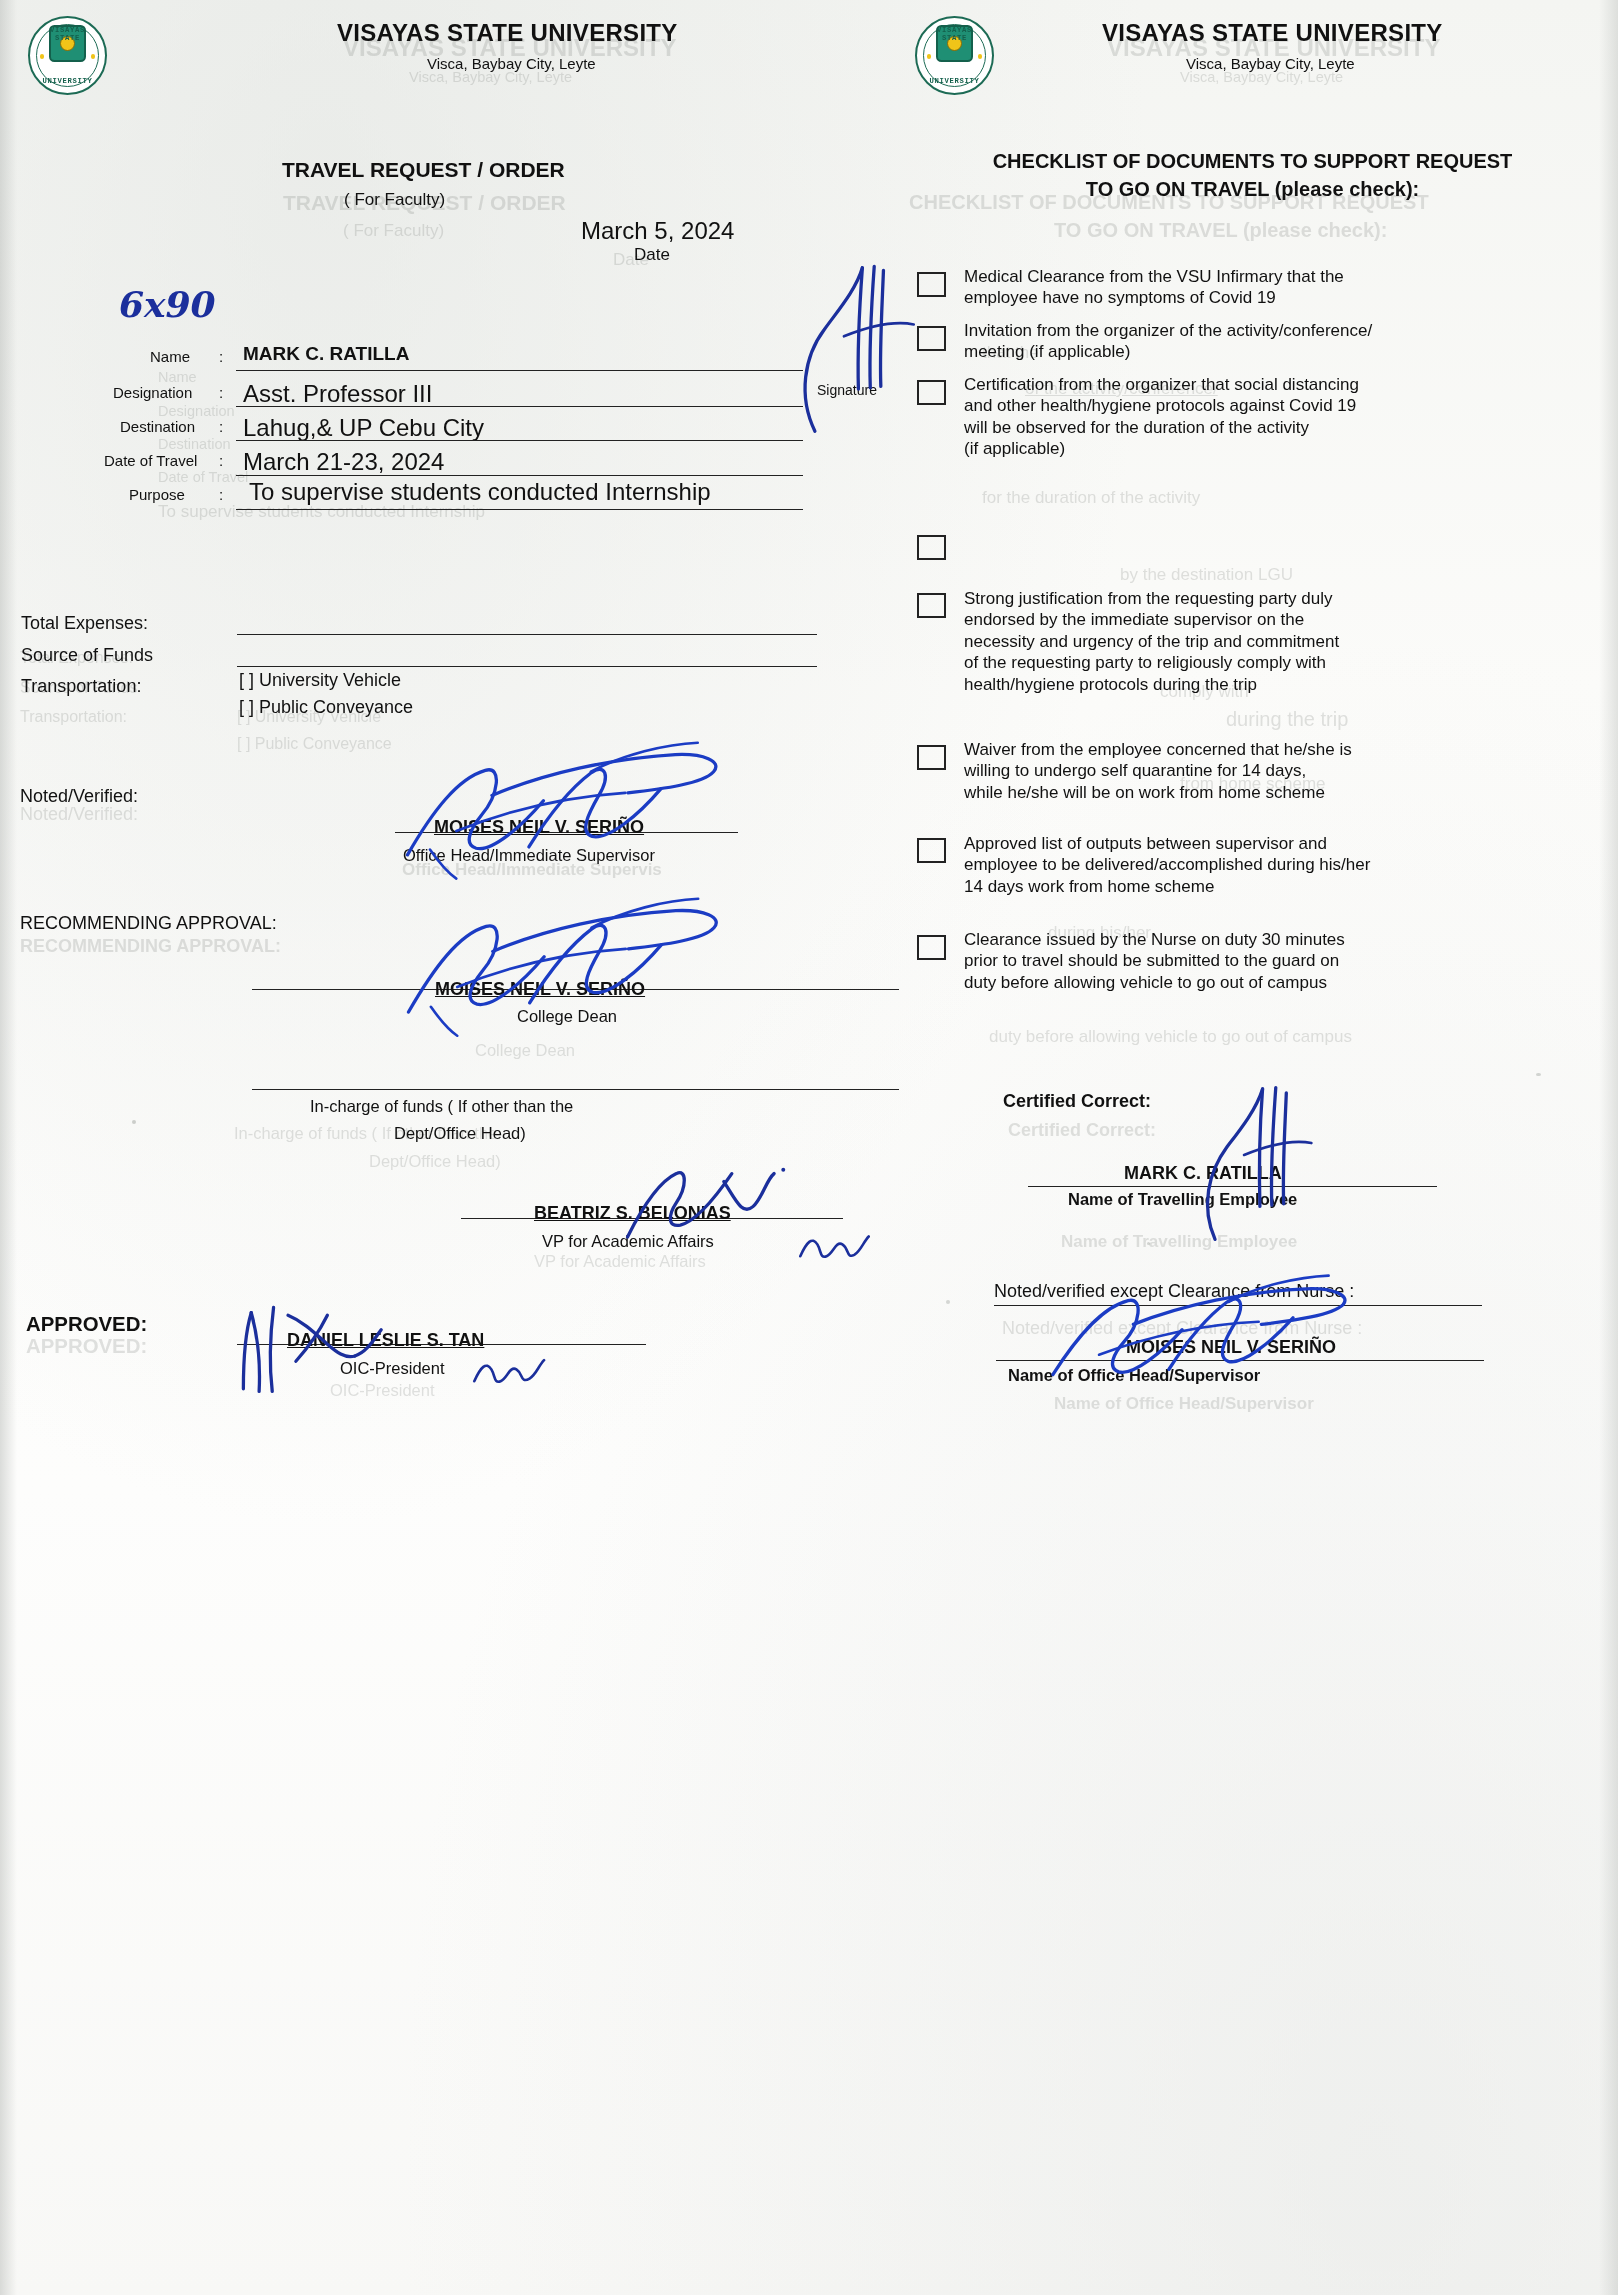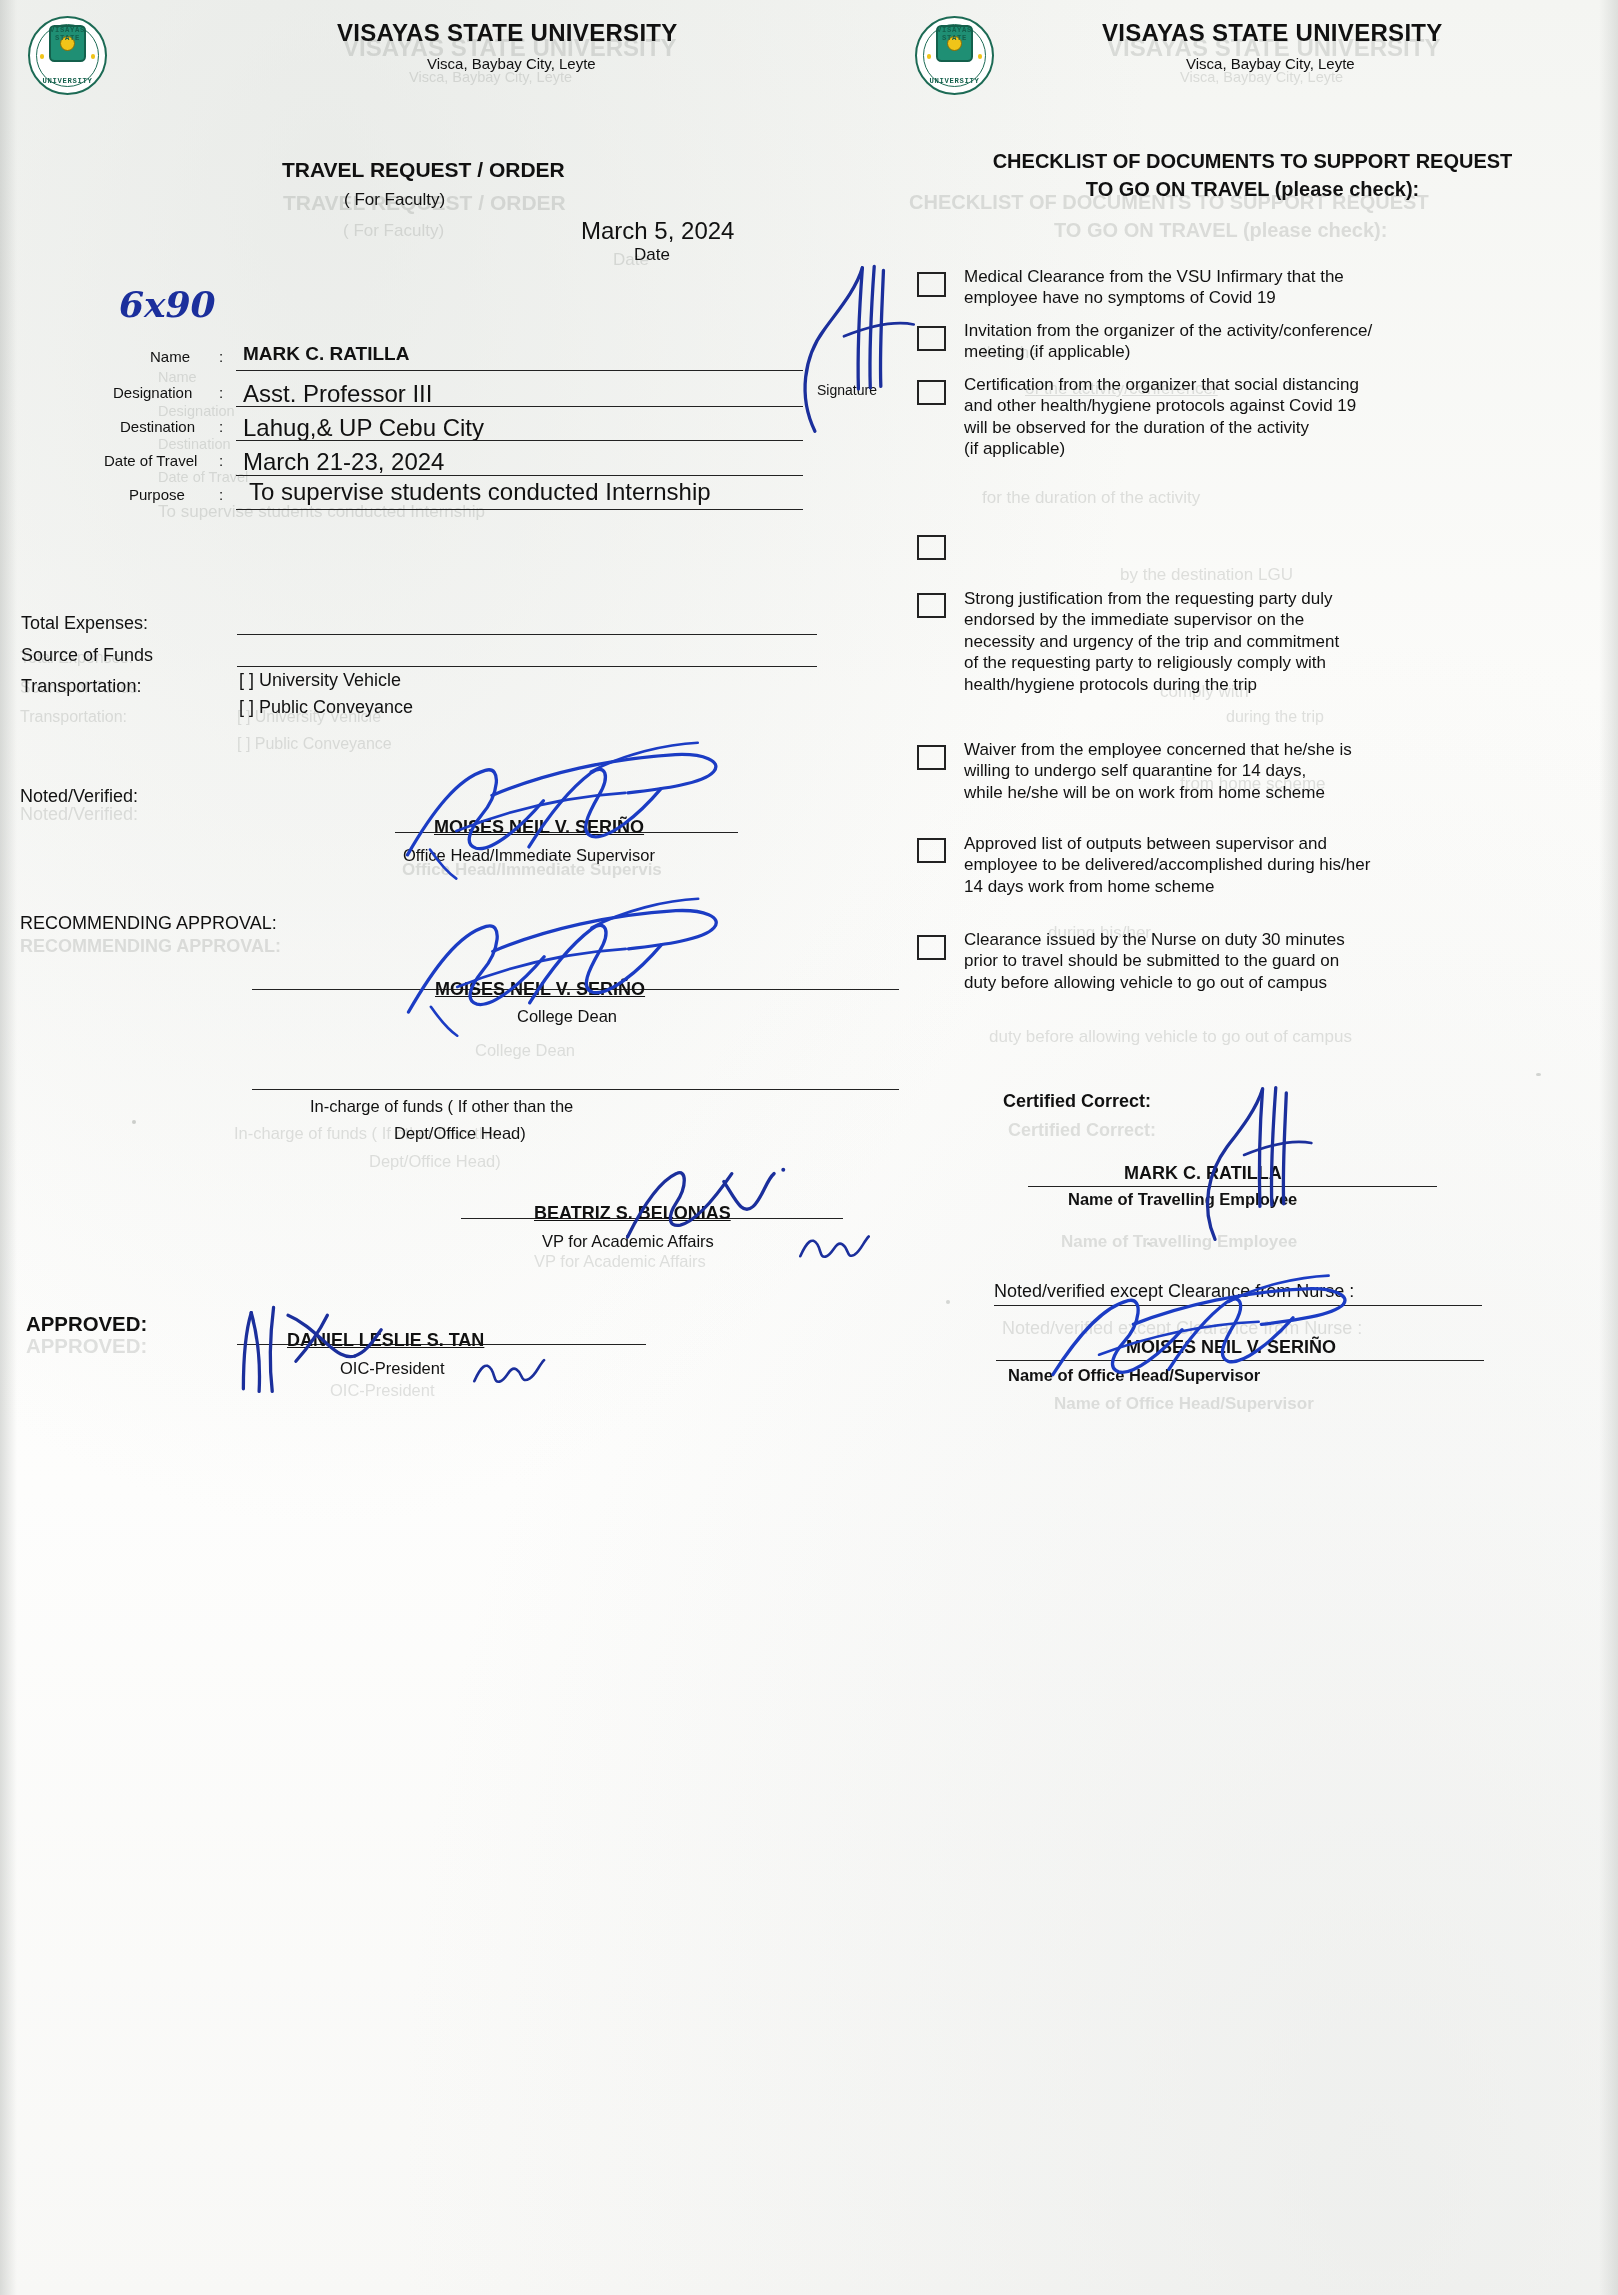--- a/index.html
+++ b/index.html
@@ -228,21 +228,21 @@
 
   <div class="ghost" style="left:1107px; top:34px; font-size:24px;">VISAYAS STATE UNIVERSITY</div>
   <div class="ghost" style="left:1180px; top:69px; font-size:14.5px; font-weight:normal;">Visca, Baybay City, Leyte</div>
   <div class="ghost" style="left:909px; top:191px; font-size:20px;">CHECKLIST OF DOCUMENTS TO SUPPORT REQUEST</div>
   <div class="ghost" style="left:1054px; top:219px; font-size:20px;">TO GO ON TRAVEL (please check):</div>
   <div class="ghost" style="left:982px; top:343px; font-size:17px; font-weight:normal;">that the</div>
   <div class="ghost" style="left:1025px; top:379px; font-size:17px; font-weight:normal;text-decoration:underline;">of the activity/conference/</div>
   <div class="ghost" style="left:982px; top:488px; font-size:17px; font-weight:normal;">for the duration of the activity</div>
   <div class="ghost" style="left:1120px; top:565px; font-size:17px; font-weight:normal;">by the destination LGU</div>
   <div class="ghost" style="left:1160px; top:682px; font-size:17px; font-weight:normal;">comply with</div>
-  <div class="ghost" style="left:1226px; top:708px; font-size:16px; font-weight:normal;">during the trip</div>
+  <div class="ghost" style="left:1226px; top:708px; font-size:20px; font-weight:normal;">during the trip</div>
   <div class="ghost" style="left:1180px; top:774px; font-size:17px; font-weight:normal;">from home scheme</div>
   <div class="ghost" style="left:1048px; top:923px; font-size:17px; font-weight:normal;">during his/her</div>
   <div class="ghost" style="left:989px; top:1027px; font-size:17px; font-weight:normal;">duty before allowing vehicle to go out of campus</div>
   <div class="ghost" style="left:1008px; top:1120px; font-size:18px;">Certified Correct:</div>
   <div class="ghost" style="left:1061px; top:1232px; font-size:17px;">Name of Travelling Employee</div>
   <div class="ghost" style="left:1002px; top:1318px; font-size:18px; font-weight:normal;">Noted/verified except Clearance from Nurse :</div>
   <div class="ghost" style="left:1054px; top:1394px; font-size:17px;">Name of Office Head/Supervisor</div>
 
   <div class="seal" style="left:28px; top:16px;">
     <div class="ring2">

